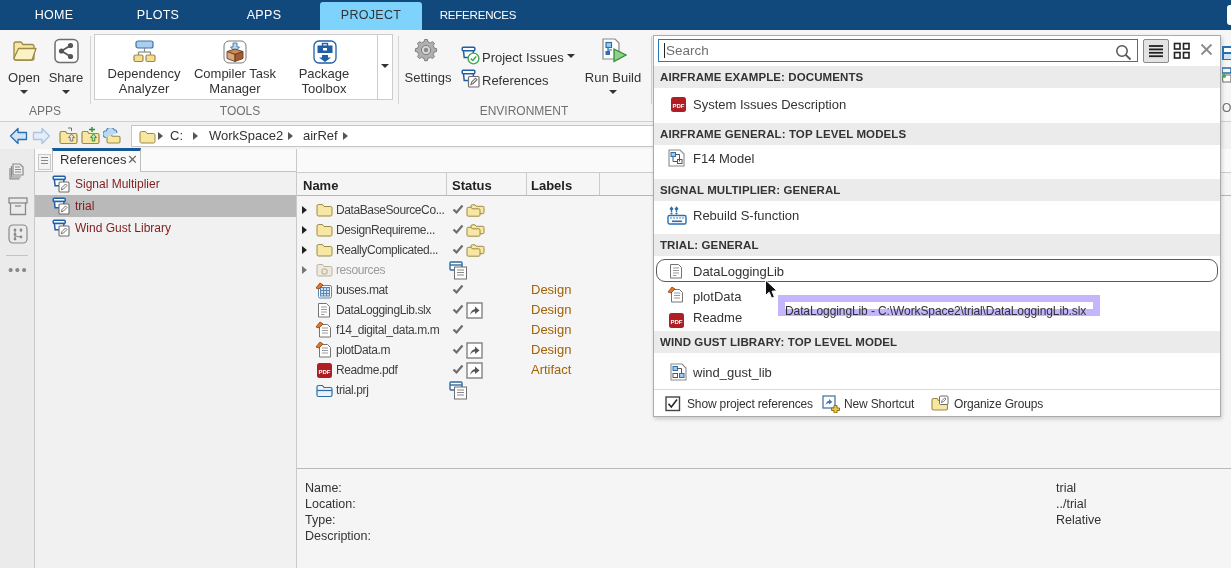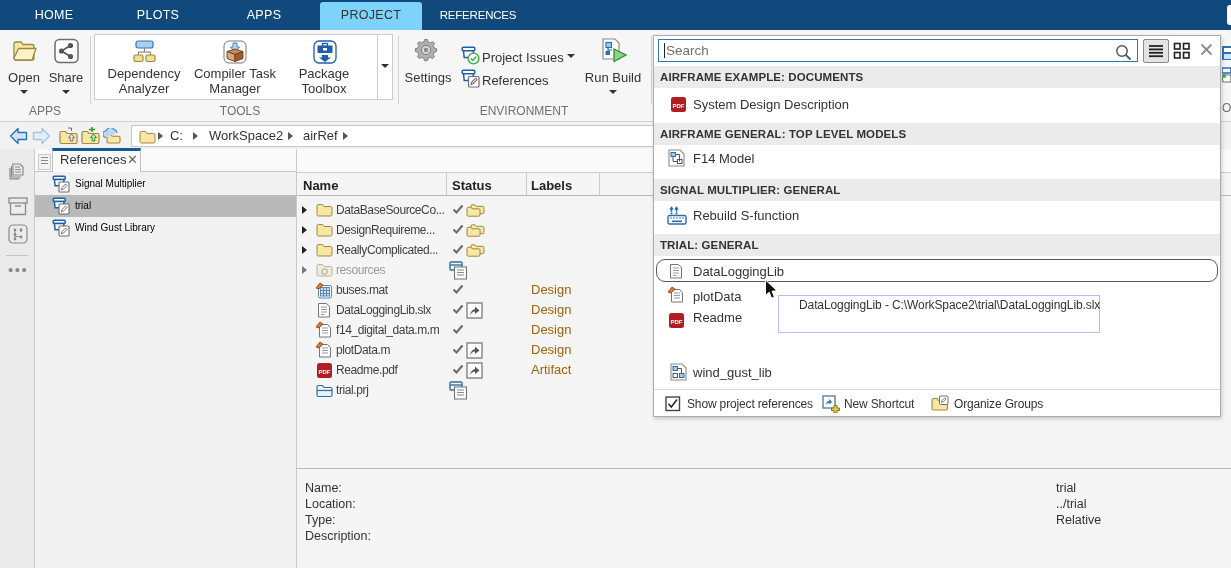--- a/index.html
+++ b/index.html
@@ -19,39 +19,39 @@
 .toolsbox{left:94px;top:34px;width:284px;height:66px;background:#fff;border:1px solid #ccc}
 .toolsdd{left:378px;top:34px;width:15px;height:66px;background:#fff;border:1px solid #ccc;border-left:none}
 .addr{left:0;top:122px;width:1231px;height:27px;background:#f2f2f2}
 .crumbbox{left:131px;top:125px;width:1090px;height:22px;background:#fff;border:1px solid #c6c6c6}
 .crumbtxt{top:125px;height:22px;line-height:22px;font-size:13px;color:#333}
 .chev{top:132px;width:0;height:0;border-top:4px solid transparent;border-bottom:4px solid transparent;border-left:5px solid #555}
 .sidebar{left:0;top:149px;width:35px;height:419px;background:#ebebeb;border-right:1px solid #c9c9c9}
 .tabrow{left:35px;top:149px;width:261px;height:23px;background:#fafafa;border-bottom:1px solid #c2c2c2}
 .rtab{left:52px;top:148px;width:89px;height:24px;background:#fafafa;border:1px solid #bdbdbd;border-bottom:none;border-top:3px solid #135a96}
 .treepanel{left:35px;top:172px;width:261px;height:396px;background:#f1f1f1}
-.treerow{left:35px;width:261px;height:22px;font-size:10px;color:#000000}
+.treerow{left:35px;width:261px;height:22px;font-size:12px;color:#7f1d1d}
 .treerow .txt{position:absolute;left:40px;top:0;line-height:22px}
 .vdiv{left:296px;top:149px;width:1px;height:419px;background:#c9c9c9}
 .rightpane{left:297px;top:172px;width:934px;height:396px;background:#f5f5f5}
 .thead{left:297px;top:172px;width:934px;height:24px;background:#f5f5f5;border-top:1px solid #ccc;border-bottom:1px solid #b7b7b7}
 .thtxt{top:178px;font-size:13px;font-weight:bold;color:#222}
 .thdiv{top:173px;width:1px;height:22px;background:#ccc}
 .frow{font-size:12px;letter-spacing:-.4px;color:#3f3f3f;white-space:nowrap}
 .lab{font-size:13px;color:#a16207}
 .details-line{left:297px;top:468px;width:934px;height:1px;background:#b9b9b9}
 .dlab{left:305px;font-size:12.5px;color:#333;height:16px;line-height:16px}
 .dval{left:1056px;font-size:12.5px;color:#333;height:16px;line-height:16px}
 .overlay{left:653px;top:35px;width:568px;height:382px;background:#fff;border:1px solid #ababab;box-shadow:1px 2px 4px rgba(0,0,0,.18)}
 .shead{left:0;width:566px;height:22px;background:#ebebeb;font-size:11.5px;font-weight:bold;color:#333;line-height:22px;padding-left:6px;letter-spacing:.1px}
 .sitem{left:39px;font-size:13px;color:#333;white-space:nowrap}
 .searchbox{left:4px;top:3px;width:480px;height:23px;background:#fff;border:1px solid #2a7ab8}
 .searchbox span{position:absolute;left:7px;top:3px;font-size:13.5px;color:#707070}
 .caret{position:absolute;left:5px;top:3px;width:1px;height:15px;background:#222}
-.tooltip{left:124px;top:259px;width:322px;height:38px;background:#fff;border:1px solid #c4b5fd;font-size:12px;letter-spacing:-.1px;color:#333;line-height:19px;padding-left:20px;white-space:nowrap}
+.tooltip{left:124px;top:259px;width:322px;height:21px;background:#fff;border:7px solid #c4b5fd;font-size:12px;letter-spacing:-.1px;color:#333;line-height:19px;padding-left:0;white-space:nowrap}
 .foc{left:2px;top:223px;width:562px;height:23px;border:1px solid #5a5a5a;border-radius:9px}
 .bsep{left:0;top:353px;width:566px;height:1px;background:#d9d9d9}
 .btxt{font-size:12px;letter-spacing:-.15px;color:#333;white-space:nowrap}
 </style>
 </head>
 <body>
 
 <div class="abs topbar"></div>
 <div class="abs ttab" style="left:54px">HOME</div>
 <div class="abs ttab" style="left:158px">PLOTS</div>
@@ -458,31 +458,32 @@
 <div class="abs dval" style="top:496px">../trial</div>
 <div class="abs dval" style="top:512px">Relative</div>
 
 <div class="abs overlay" id="overlay">
 <div class="abs searchbox">
       <span>Search</span>
       <i class="caret"></i>
     </div>
 <div id="search-icons"></div>
 <div class="abs shead" style="top:30px">AIRFRAME EXAMPLE: DOCUMENTS</div>
-<div class="abs sitem" style="top:61px">System Design Description</div>
+<div class="abs sitem" style="top:61px">System Issues Description</div>
 <div class="abs shead" style="top:87px">AIRFRAME GENERAL: TOP LEVEL MODELS</div>
 <div class="abs sitem" style="top:115px">F14 Model</div>
 <div class="abs shead" style="top:143px">SIGNAL MULTIPLIER: GENERAL</div>
 <div class="abs sitem" style="top:172px">Rebuild S-function</div>
 <div class="abs shead" style="top:198px">TRIAL: GENERAL</div>
 <div class="abs foc"></div>
 <div class="abs sitem" style="top:228px">DataLoggingLib</div>
 <div class="abs sitem" style="top:253px">plotData</div>
 <div class="abs sitem" style="top:274px">Readme</div>
 <div class="abs tooltip">DataLoggingLib - C:\WorkSpace2\trial\DataLoggingLib.slx</div>
+<div class="abs shead" style="top:295px">WIND GUST LIBRARY: TOP LEVEL MODEL</div>
 <div class="abs sitem" style="top:329px">wind_gust_lib</div>
 <div class="abs bsep"></div>
 <div class="abs btxt" style="left:33px;top:361px">Show project references</div>
 <div class="abs btxt" style="left:190px;top:361px">New Shortcut</div>
 <div class="abs btxt" style="left:300px;top:361px">Organize Groups</div>
 <div id="overlay-icons">
 
 <svg class="abs" style="left:461px;top:8px" width="17" height="17">
         <circle cx="7" cy="7" r="5.2" fill="none" stroke="#555" stroke-width="1.5"></circle>
         <line x1="10.8" y1="10.8" x2="15.5" y2="15.5" stroke="#555" stroke-width="1.8"></line>

